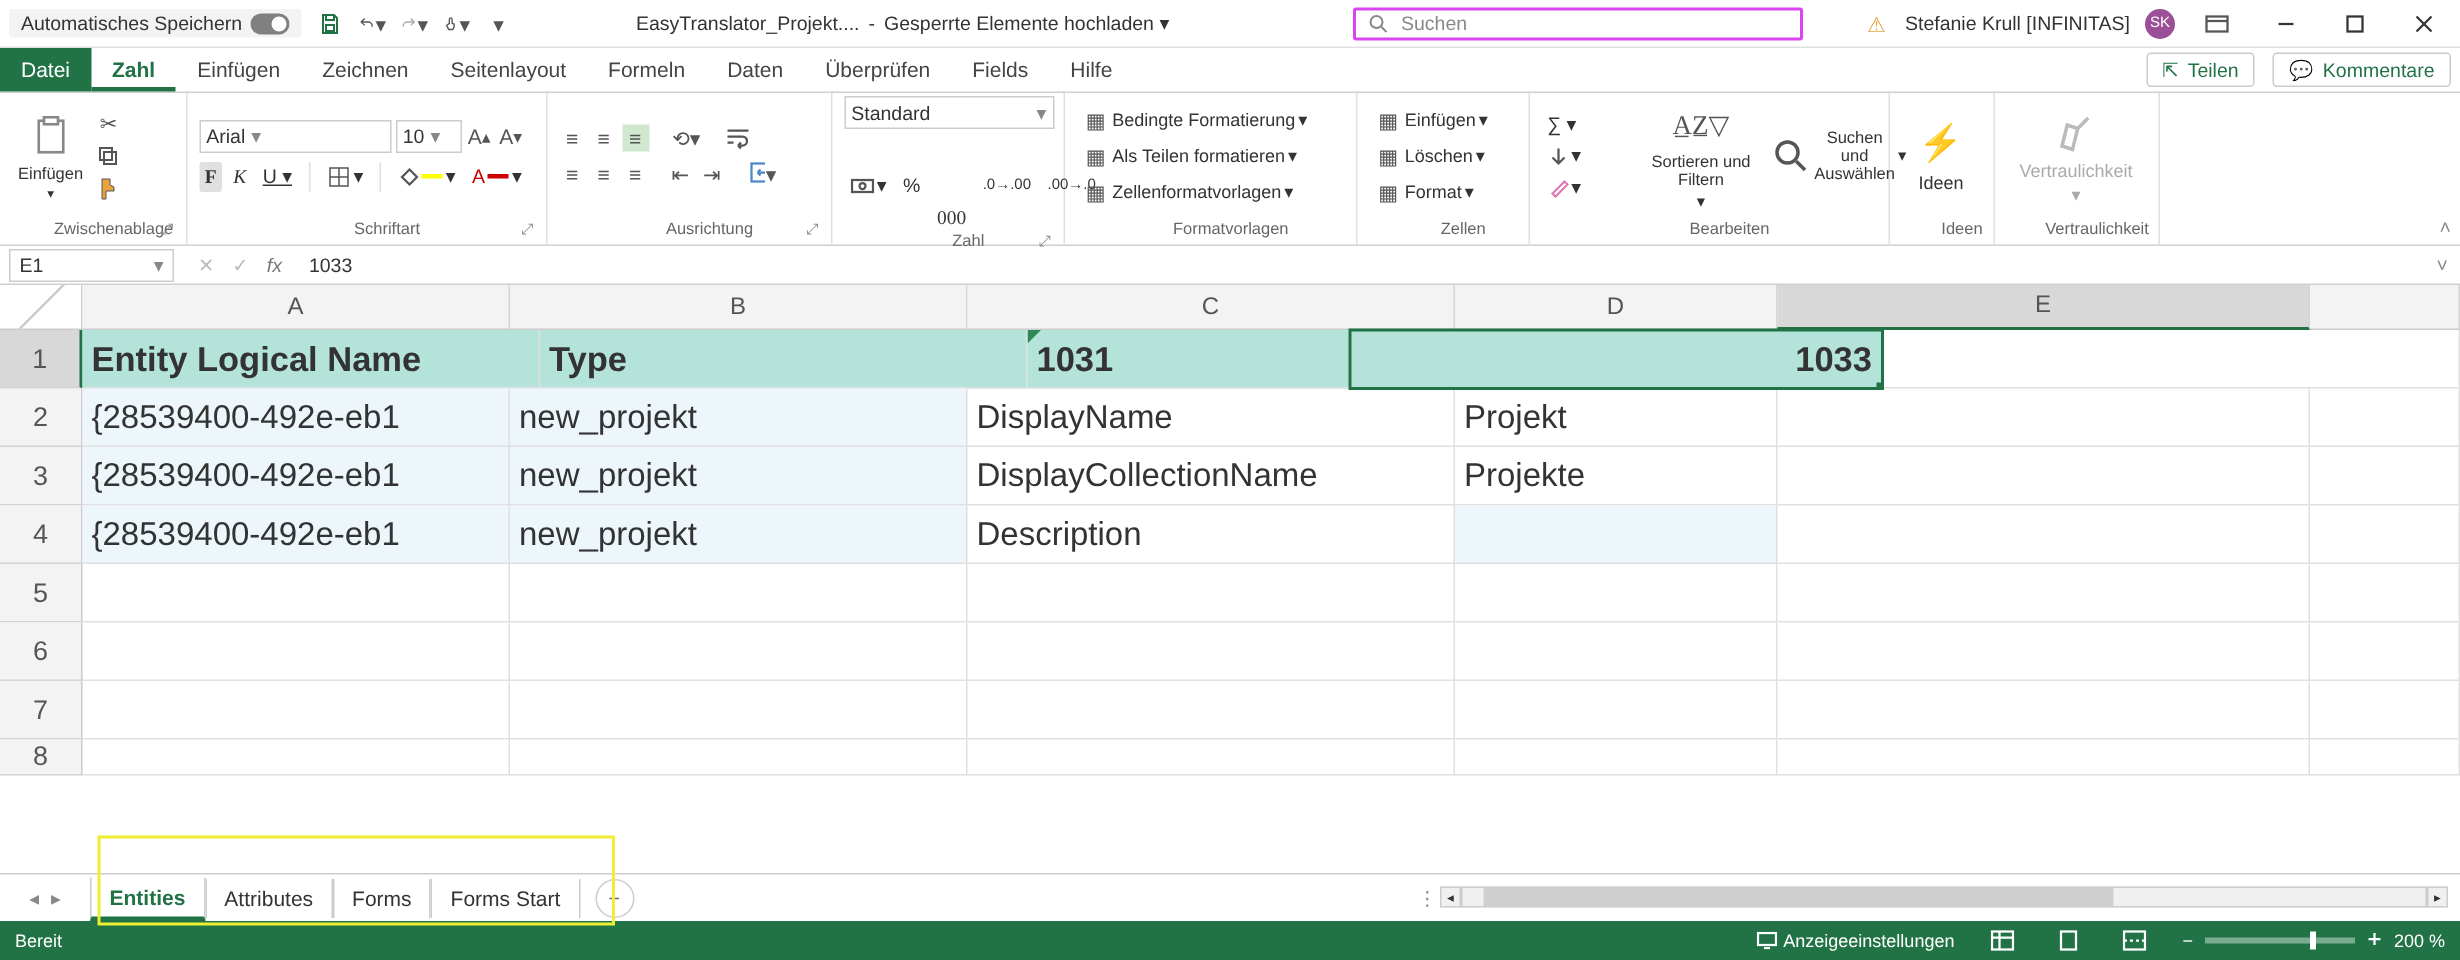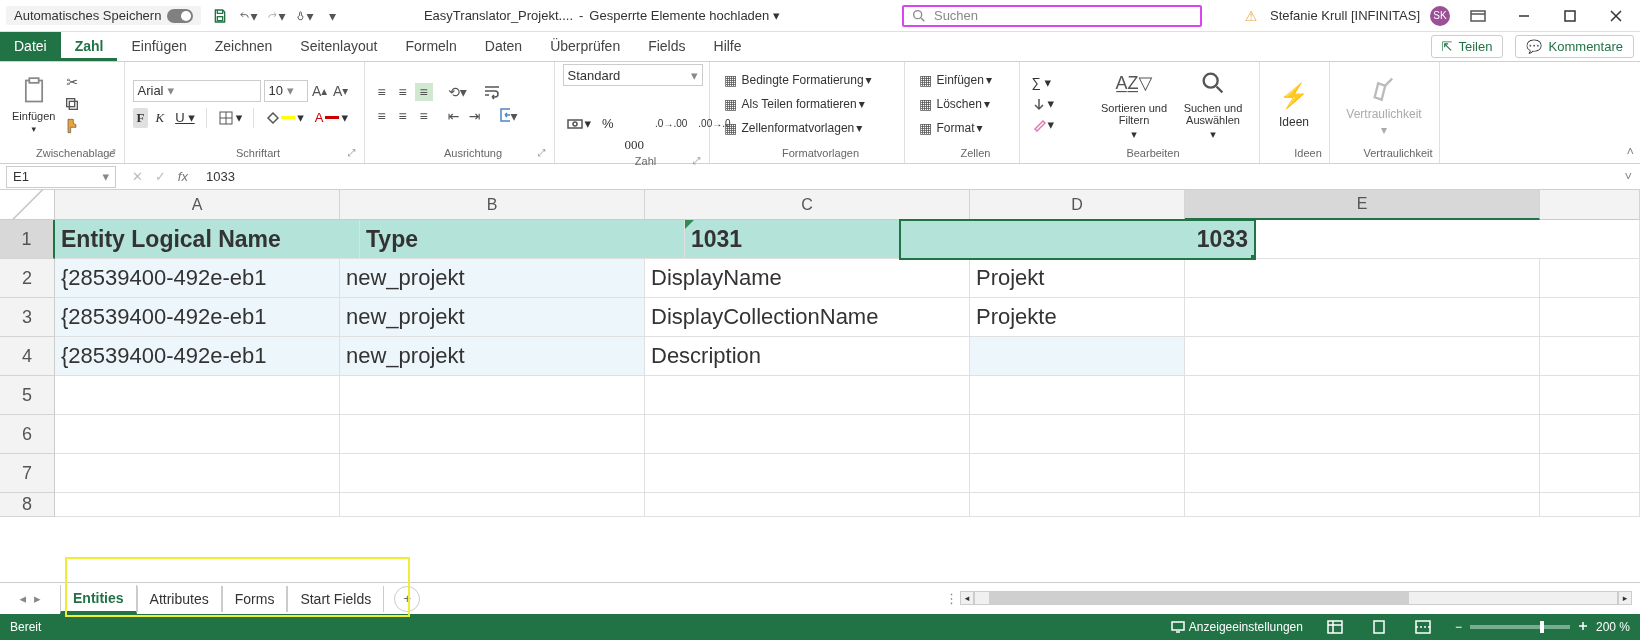--- a/index.html
+++ b/index.html
@@ -327,24 +327,24 @@
       <div class="controls col" style="gap:2px;">
         <span class="btn">∑ ▾</span>
         <span class="btn"><svg width="14" height="14" stroke="#555" fill="none" stroke-width="1.5">
               <path d="M7 2v10M3 8l4 4 4-4"></path>
             </svg>▾</span>
         <span class="btn"><svg width="14" height="14" stroke="#e07ab4" fill="none" stroke-width="1.5">
               <path d="M3 11l8-8 2 2-8 8z"></path>
             </svg>▾</span>
       </div>
       <div style="display:flex;flex-direction:column;align-items:center;text-align:center;font-size:11px;width:75px;" class="btn">
-        <span class="ico bigico" style="font-size:18px;">A̲Z̲▽</span>
+        <span class="ico bigico" style="font-size:18px;font-family:Liberation Serif, serif;">A̲Z̲▽</span>
         <span>Sortieren und Filtern</span> ▾
       </div>
-      <div style="display:flex;flex-direction:column;align-items:center;text-align:center;font-size:11px;width:75px;" class="btn">
+      <div style="display:flex;flex-direction:row;align-items:center;text-align:center;font-size:11px;width:75px;" class="btn">
         <span class="ico bigico">
             <svg viewBox="0 0 24 24" fill="none" stroke="#555" stroke-width="2">
               <circle cx="10" cy="10" r="6"></circle>
               <path d="M20 20l-5-5"></path>
             </svg>
           </span>
         <span>Suchen und Auswählen</span> ▾
       </div>
     </div>
     <div class="label">
@@ -488,21 +488,21 @@
 </div>
 
 <div class="sheettabs">
   <div class="nav">
     <span>◂</span>
     <span>▸</span>
   </div>
   <div class="stab active">Entities</div>
   <div class="stab">Attributes</div>
   <div class="stab">Forms</div>
-  <div class="stab">Start Fields</div>
+  <div class="stab">Forms Start</div>
   <div class="stabadd">+</div>
   <div class="sheet-hilite"></div>
   <div style="position:absolute;left:945px;color:#888;">⋮</div>
   <div class="hscroll">
     <div class="ar">◂</div>
     <div class="track">
         <div class="thumb"></div>
       </div>
     <div class="ar">▸</div>
   </div>

